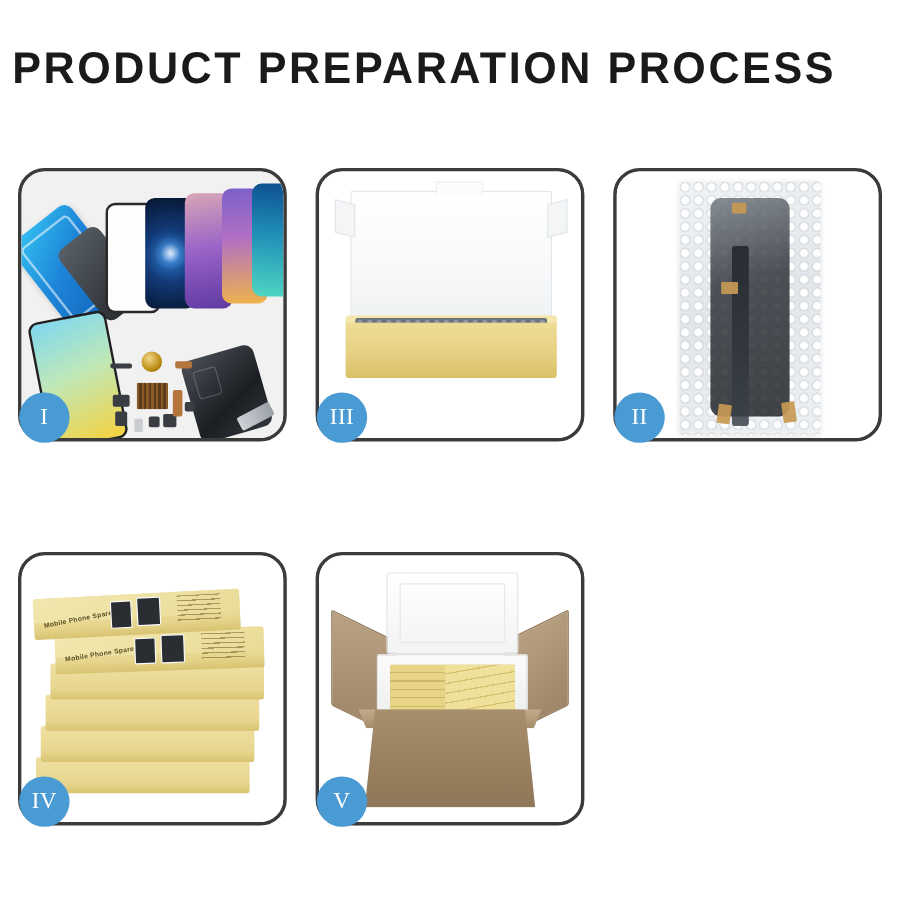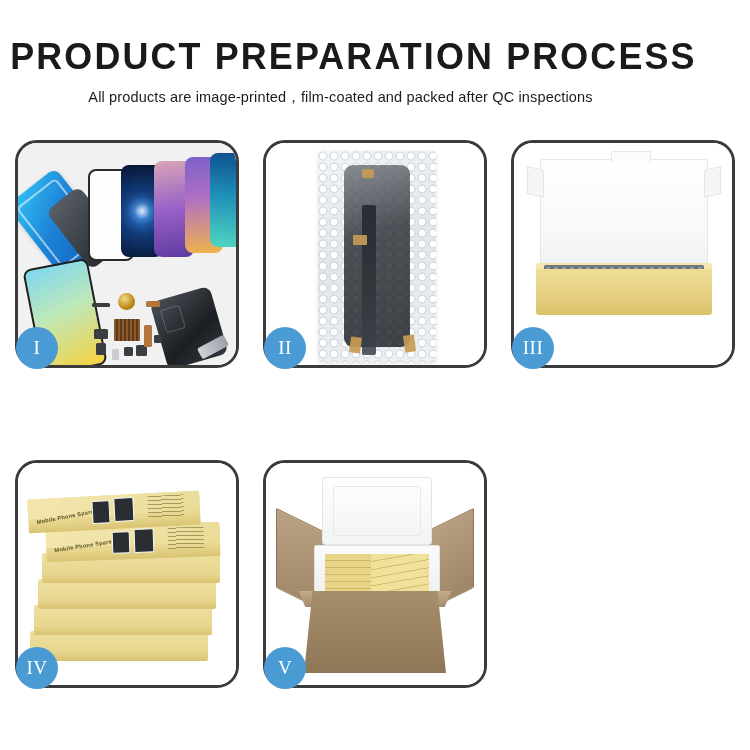--- a/index.html
+++ b/index.html
@@ -428,21 +428,20 @@
     width: 118px; height: 3px;
     background: rgba(255,255,255,.22);
     transform: skewX(26deg) rotate(1deg);
   }
 </style>
 </head>
 <body>
 
 <div class="header">
   <div class="title">PRODUCT PREPARATION PROCESS</div>
-  <div class="subtitle">All products are image-printed，film-coated and packed after QC inspections</div>
 </div>
 
 <div class="grid">
 
   <div class="card">
     <div class="card-inner p1">
       <div class="phone ph-a"></div>
       <div class="phone ph-b"></div>
       <div class="phone ph-c"></div>
       <div class="phone ph-d"></div>
@@ -463,45 +462,45 @@
         <div class="part" style="left:44px;top:54px;width:11px;height:11px;"></div>
         <div class="part copper" style="left:52px;top:34px;width:8px;height:22px;"></div>
         <div class="part" style="left:62px;top:44px;width:8px;height:8px;"></div>
       </div>
       <div class="tool"></div>
     </div>
     <div class="badge">I</div>
   </div>
 
   <div class="card">
+    <div class="card-inner p3">
+      <div class="lid">
+        <div class="lid-tab"></div>
+        <div class="lid-ear-l"></div>
+        <div class="lid-ear-r"></div>
+      </div>
+      <div class="box-lip"></div>
+      <div class="box-inner-dark"></div>
+      <div class="box-body"></div>
+    </div>
+    <div class="badge">III</div>
+  </div>
+
+  <div class="card">
     <div class="card-inner p2">
       <div class="bubblewrap">
         <div class="inner-part"></div>
         <div class="inner-flex"></div>
         <div class="tape t1"></div>
         <div class="tape t2"></div>
         <div class="tape t3"></div>
         <div class="tape t4"></div>
       </div>
     </div>
     <div class="badge">II</div>
-  </div>
-
-  <div class="card">
-    <div class="card-inner p3">
-      <div class="lid">
-        <div class="lid-tab"></div>
-        <div class="lid-ear-l"></div>
-        <div class="lid-ear-r"></div>
-      </div>
-      <div class="box-lip"></div>
-      <div class="box-inner-dark"></div>
-      <div class="box-body"></div>
-    </div>
-    <div class="badge">III</div>
   </div>
 
   <div class="card">
     <div class="card-inner p4">
       <div class="stack">
 
         <div class="sbox" style="left:4px;  top:150px; width:178px; height:30px;"></div>
         <div class="sbox" style="left:8px;  top:124px; width:178px; height:30px;"></div>
         <div class="sbox" style="left:12px; top:98px;  width:178px; height:30px;"></div>
         <div class="sbox" style="left:16px; top:72px;  width:178px; height:30px;"></div>

